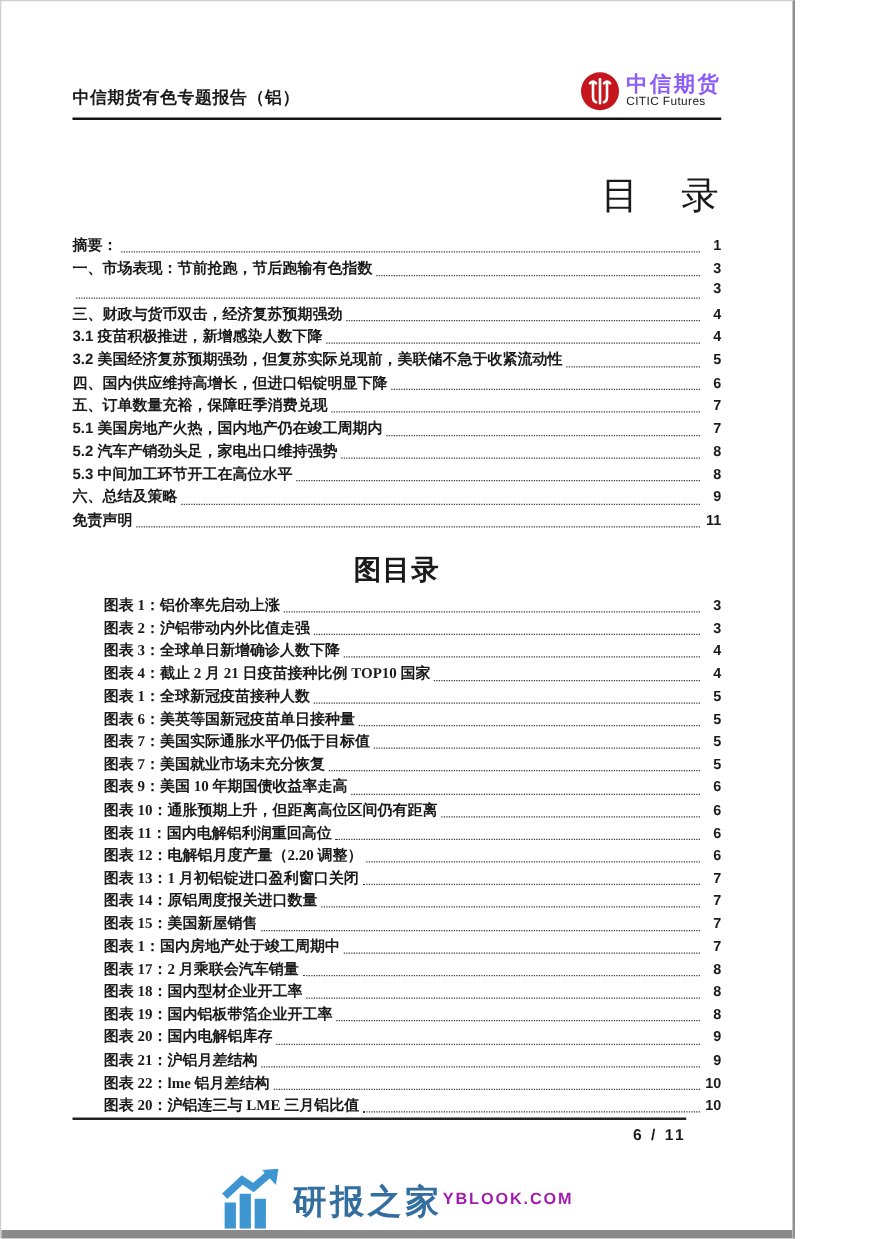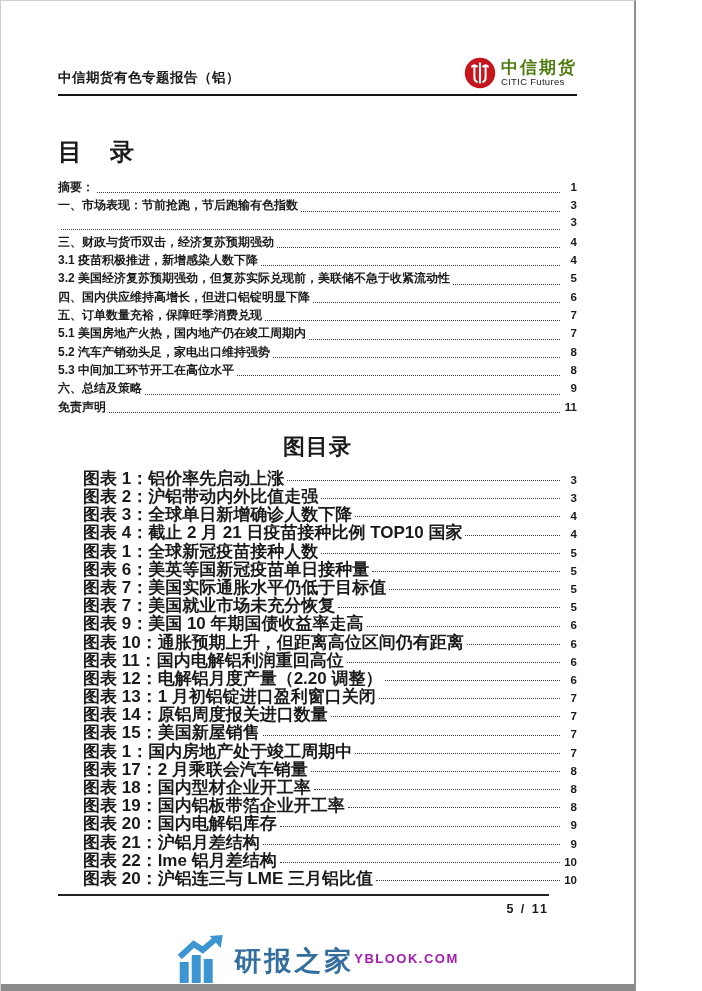--- a/index.html
+++ b/index.html
@@ -15,34 +15,34 @@
 
   
   .doc-header{
     padding-top:56px; display:flex; justify-content:space-between;
     align-items:flex-end; border-bottom:2px solid #141414; padding-bottom:5px;
   }
   .report-title{ font-size:13.5px; font-weight:700; letter-spacing:.5px; padding-bottom:2px; }
   .logo{ display:flex; align-items:center; gap:5px; }
   .logo svg{ display:block; }
   .logo-text{ display:flex; flex-direction:column; line-height:1.05; }
-  .logo-cn{ font-size:17px; font-weight:700; letter-spacing:2px; color:#4d7c0f; }
+  .logo-cn{ font-size:17px; font-weight:700; letter-spacing:2px; color:#8b5cf6; }
   .logo-en{ font-size:9.5px; color:#222; letter-spacing:.3px; margin-top:1px; }
 
   
-  .toc-title{ margin-top:40px; text-align:left; font-size:24px; font-weight:700; letter-spacing:2px; }
+  .toc-title{ margin-top:40px; text-align:right; font-size:30px; font-weight:400; letter-spacing:2px; }
   .fig-title{ margin-top:15px; text-align:center; font-size:22px; font-weight:700; letter-spacing:1px; }
 
   
   .toc-list{ margin-top:11px; }
   .fig-list{ margin-top:5px; margin-left:25px; }
   .toc-row{ display:flex; align-items:baseline; height:18.3px; cursor:pointer; }
   .fig-list .toc-row{ height:18.2px; }
   .toc-label{ font-size:12px; font-weight:700; white-space:nowrap; }
-  .fig-list .toc-label{ font-size:17px; }
+  .fig-list .toc-label{ font-size:12px;font-family:Liberation Serif, serif; }
   .toc-leader{
     flex:1; align-self:flex-end; margin:0 3px 4px 3px;
     border-bottom:1.6px dotted #3a3a3a; min-width:10px;
   }
   .toc-page{ font-size:11.5px; font-weight:700; min-width:14px; text-align:right; }
 
   
   .footer{
     position:absolute; left:57px; right:85px; top:893px;
     border-top:2px solid #222; text-align:right; padding-top:3px;
@@ -307,21 +307,21 @@
   <div class="toc-row">
     <span class="toc-label">图表 20：沪铝连三与 LME 三月铝比值</span>
     <span class="toc-leader"></span>
     <span class="toc-page">10</span>
   </div>
 </div>
 
   </div>
 
   <div class="footer">
-    <span class="page-indicator">5 / 11</span>
+    <span class="page-indicator">6 / 11</span>
   </div>
 
   <div class="watermark">
     <span>
       <svg width="50" height="48" viewBox="0 0 50 48">
         <rect x="3" y="27" width="9" height="21" fill="#3D96D2"></rect>
         <rect x="15" y="20" width="9" height="28" fill="#3D96D2"></rect>
         <rect x="27" y="24" width="9" height="24" fill="#3D96D2"></rect>
         <path d="M3 22 L17 9 L26 15 L40 3" stroke="#3D96D2" stroke-width="6" fill="none"></path>
         <path d="M33 1 L46 0 L44 13 Z" fill="#3D96D2"></path>

